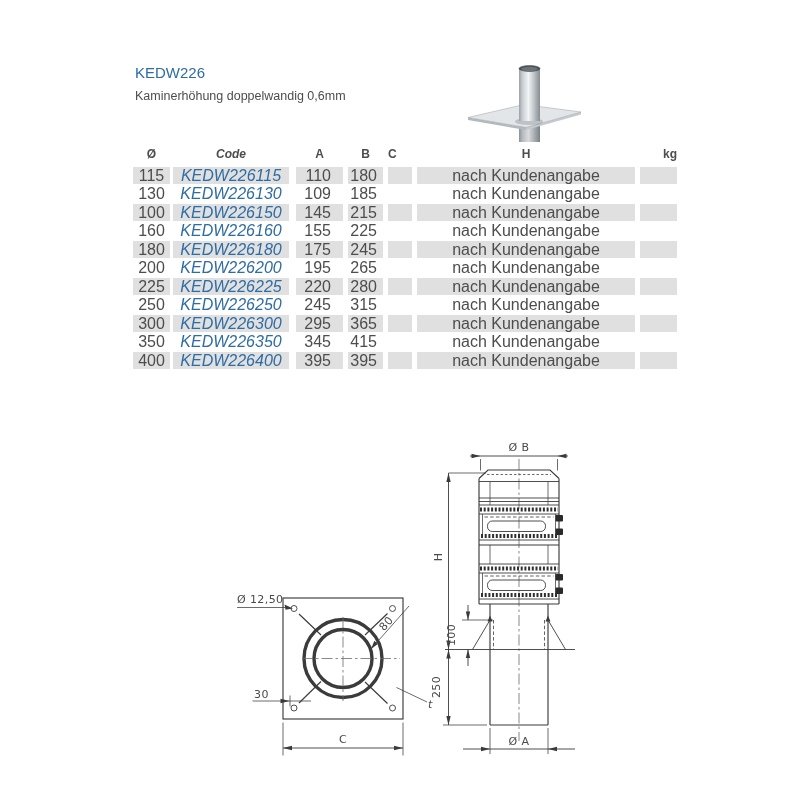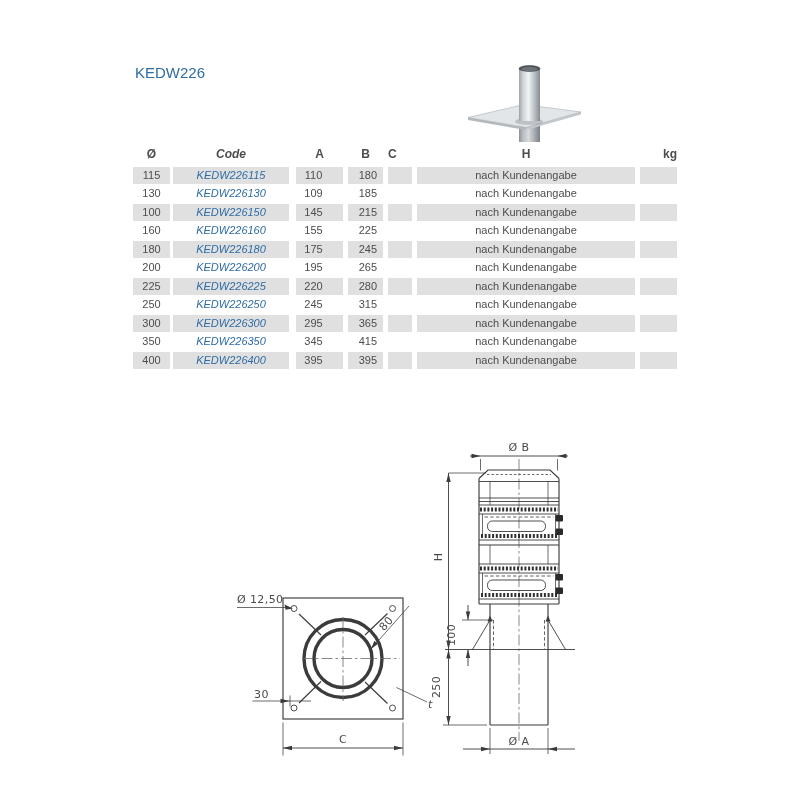--- a/index.html
+++ b/index.html
@@ -9,25 +9,25 @@
     color:var(--text-gray,#4d4d4d);
     overflow:hidden;
   }
   
   .title-block{position:absolute;left:135px;top:64px;}
   .prod-title{font-size:15px;color:var(--accent,#2e6ca4);margin:0 0 7px 0;font-weight:400;cursor:pointer;}
   .prod-sub{font-size:12.5px;line-height:16px;margin:0;}
   
   .spec-table{position:absolute;left:133px;top:144px;width:544px;}
   .thead{display:flex;height:21px;line-height:21px;font-size:12px;font-weight:bold;color:var(--text-gray,#4d4d4d);}
-  .trow{display:flex;height:17px;line-height:17px;font-size:11px;margin-top:1.5px;color:var(--text-gray,#4d4d4d);}
+  .trow{display:flex;height:17px;line-height:17px;font-size:16px;margin-top:1.5px;color:var(--text-gray,#4d4d4d);}
   .trow.shaded > div{background:var(--row-shade,#e0e0e0);}
   .c-dia{width:37px;margin-right:3px;text-align:center;}
   .c-code{width:116px;margin-right:7px;text-align:center;font-style:italic;}
-  .c-a{width:47px;margin-right:5px;text-align:center;padding-right:12px;box-sizing:border-box;}
+  .c-a{width:47px;margin-right:5px;text-align:right;padding-right:12px;box-sizing:border-box;}
   .c-b{width:35px;margin-right:5px;text-align:right;padding-right:6px;box-sizing:border-box;}
   .c-c{width:24px;margin-right:5px;}
   .c-h{width:218px;margin-right:5px;text-align:center;}
   .c-kg{width:37px;text-align:right;}
   .thead .c-a,.thead .c-b{text-align:center;padding-right:0;}
   .code-link{color:var(--accent,#2e6ca4);cursor:pointer;}
   
   .drawing-svg{position:absolute;left:218px;top:418px;}
   .photo-svg{position:absolute;left:450px;top:52px;}
   .dline{stroke:#3b3b3b;fill:none;}
@@ -38,20 +38,21 @@
   .arr{fill:#3b3b3b;stroke:none;}
   .centerline{stroke:#6b6b6b;stroke-width:0.8;fill:none;stroke-dasharray:11 3 2.5 3;}
   .hidden-dash{stroke:#3b3b3b;stroke-width:0.8;fill:none;stroke-dasharray:3.5 2.2;}
   .dotband{stroke:#2f2f2f;stroke-width:4.2;fill:none;stroke-dasharray:2 1.7;}
 </style>
 </head>
 <body style="--accent: #2e6ca4; --text-gray: #4d4d4d; --row-shade: #e0e0e0;">
 
 <div class="title-block">
   <div class="prod-title">KEDW226</div>
+  <p class="prod-sub">Kaminerhöhung doppelwandig 0,6mm</p>
 </div>
 
 <svg class="photo-svg" width="170" height="95" viewBox="450 52 170 95">
   <defs>
     <linearGradient id="tubeGrad" x1="0" y1="0" x2="1" y2="0">
       <stop offset="0" stop-color="#9ba1a6"></stop>
       <stop offset="0.18" stop-color="#ccd1d5"></stop>
       <stop offset="0.45" stop-color="#f2f4f5"></stop>
       <stop offset="0.75" stop-color="#b7bdc1"></stop>
       <stop offset="1" stop-color="#868c91"></stop>

